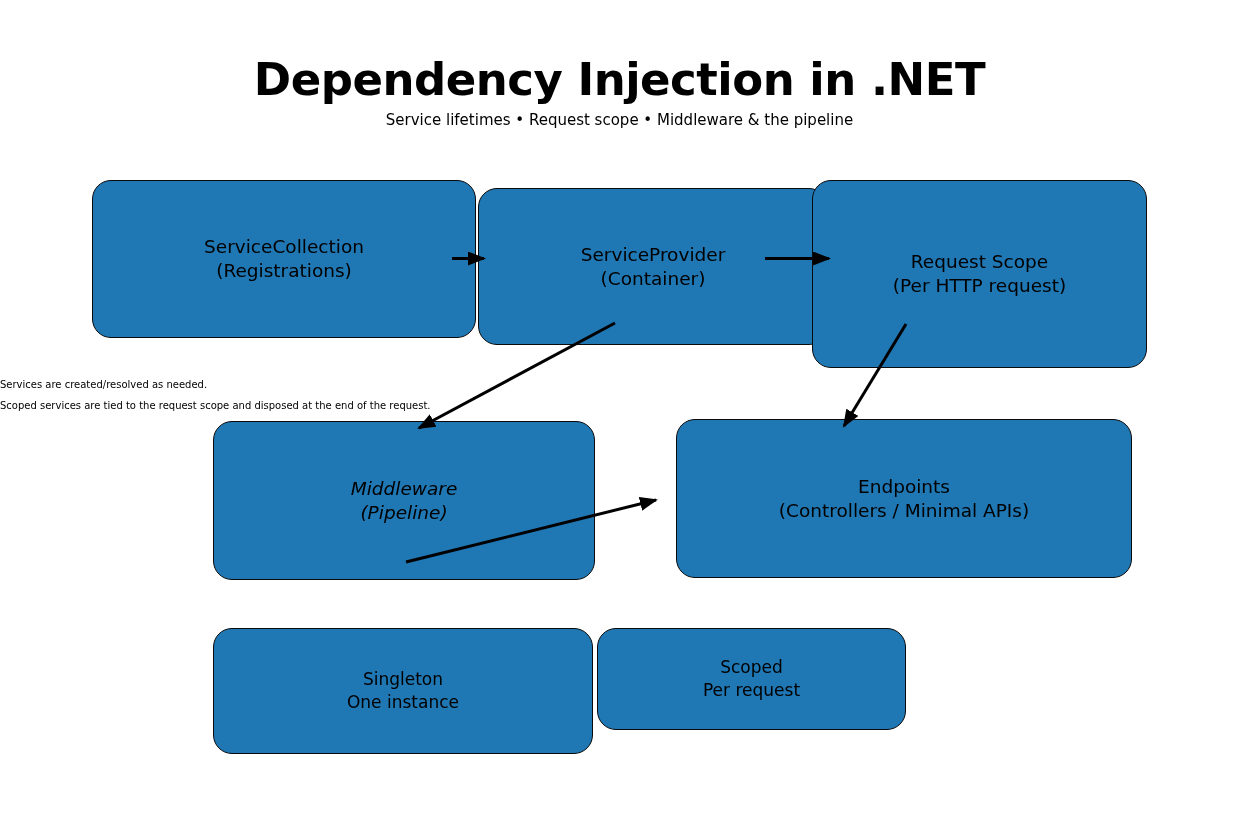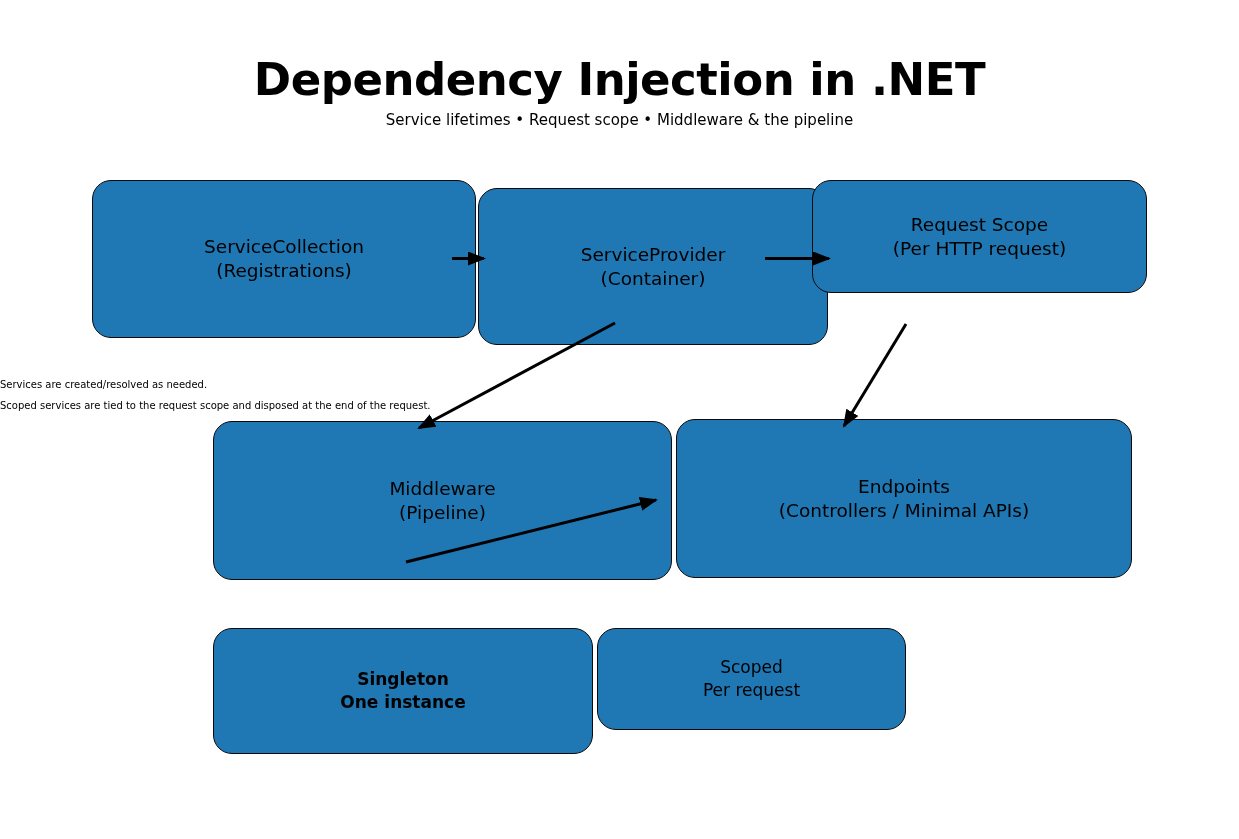--- a/index.html
+++ b/index.html
@@ -38,24 +38,24 @@
     border-radius:19px;
     box-sizing:border-box;
     display:flex;flex-direction:column;
     align-items:center;justify-content:center;
     text-align:center;
     font-size:18.5px;line-height:24px;
   }
   .node.small{font-size:17px;line-height:23px;}
   #n-service-collection{left:92px;top:180px;width:384px;height:158px;}
   #n-service-provider{left:478px;top:188px;width:350px;height:157px;}
-  #n-request-scope{left:812px;top:180px;width:335px;height:113px;}
-  #n-middleware{left:213px;top:421px;width:459px;height:159px;}
+  #n-request-scope{left:812px;top:180px;width:335px;height:188px;}
+  #n-middleware{left:213px;top:421px;width:382px;height:159px;font-style:italic;}
   #n-endpoints{left:676px;top:419px;width:456px;height:159px;}
-  #n-singleton{left:213px;top:628px;width:380px;height:126px;font-weight:bold;}
+  #n-singleton{left:213px;top:628px;width:380px;height:126px;}
   #n-scoped{left:597px;top:628px;width:309px;height:102px;}
   #n-transient{left:909px;top:628px;width:239px;height:126px;}
   .annotation{
     position:absolute;top:375px;left:0;width:100%;
     text-align:left;
     font-size:10px;line-height:20.5px;
     white-space:nowrap;
   }
   svg.arrows{
     position:absolute;left:0;top:0;width:1239px;height:839px;

